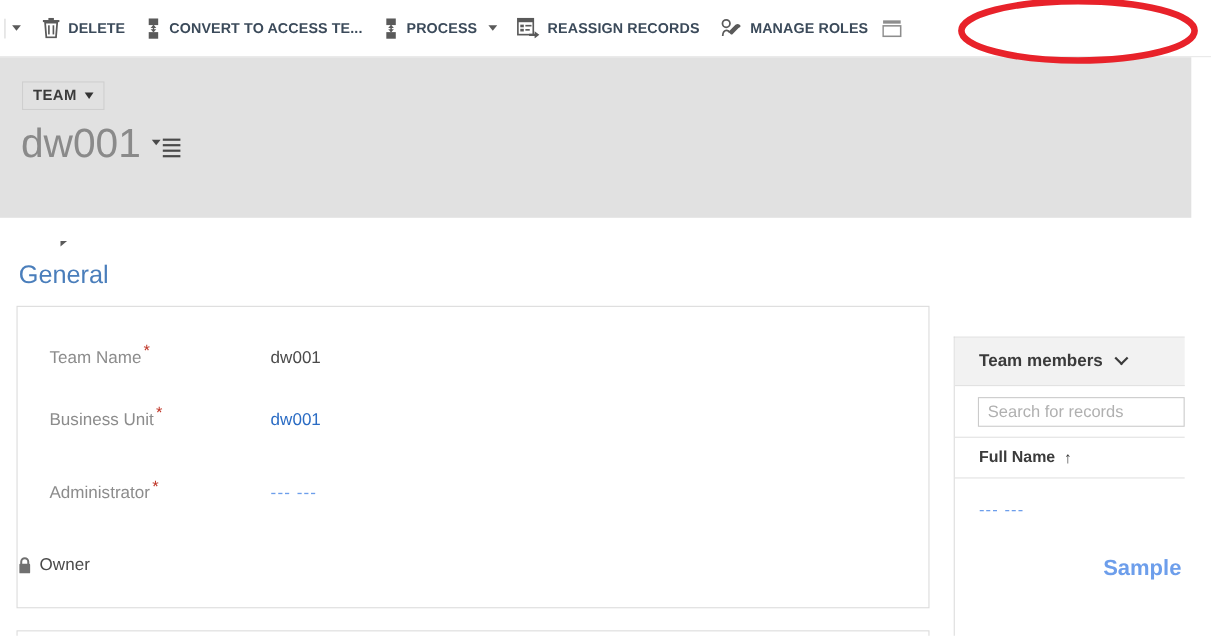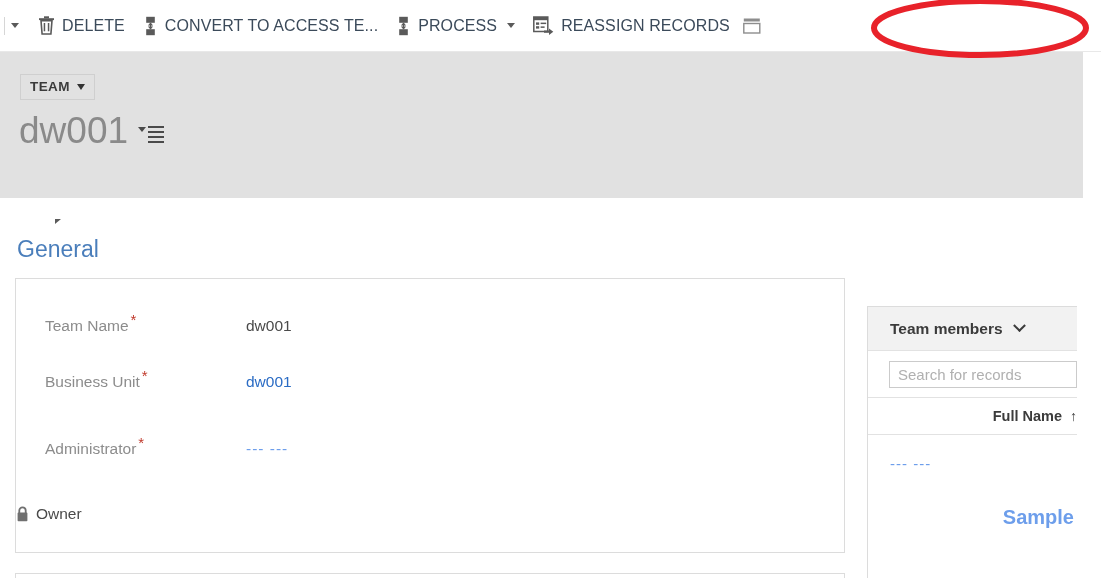--- a/index.html
+++ b/index.html
@@ -24,21 +24,21 @@
   .cmd-sep {
     width: 1px; height: 18px; background: #d6d6d6; margin: 0 4px 0 2px;
   }
   .cmd-btn {
     display: flex; align-items: center; gap: 7px;
     height: 40px; padding: 0 9px;
     white-space: nowrap; cursor: pointer;
     position: relative;
   }
   .cmd-label {
-    font-size: 16px; font-weight: 400; color: #3b4a5a;
+    font-size: 13px; font-weight: 700; color: #3b4a5a;
     letter-spacing: 0.1px; text-transform: uppercase;
   }
   .caret-sm {
     width: 0; height: 0;
     border-left: 4.5px solid transparent;
     border-right: 4.5px solid transparent;
     border-top: 5px solid #5a5a5a;
     margin-left: 3px;
   }
   .icon-wrap { display: inline-flex; align-items: center; justify-content: center; }
@@ -142,21 +142,21 @@
     transform: rotate(45deg) translate(-2px,-2px);
   }
   .search-zone { height: 46px; display: flex; align-items: center; padding: 0 0 0 21px; }
   .search-box {
     width: 215px; height: 27px; border: 1px solid #cbcbcb; background: #fff;
     display: flex; align-items: center; padding-left: 8px;
   }
   .search-box span { font-size: 15px; color: #b0b0b0; }
   .col-head {
     height: 38px; border-top: 1px solid #e2e2e2; border-bottom: 1px solid #e2e2e2;
-    display: flex; align-items: center; padding-left: 22px; gap: 8px; cursor: pointer; justify-content: flex-end;
+    display: flex; align-items: center; padding-left: 22px; gap: 8px; cursor: pointer;
   }
   .col-head .t { font-size: 14.5px; font-weight: 700; color: #3b3b3b; }
   .arrow-up {
     font-size: 14px; color: #3b3b3b; line-height: 1;
   }
   .grid-row { height: 56px; display: flex; align-items: center; padding-left: 22px; }
   .grid-row .cell { font-size: 15px; color: #6d9eeb; letter-spacing: 1px; }
   .sample-row { height: 52px; display: flex; align-items: center; justify-content: flex-end; }
   .sample-row .cell { font-size: 20px; color: #6d9eeb; font-weight: 600; padding-right: 3px; }
 
@@ -224,20 +224,30 @@
           <rect x="3" y="6.4" width="3.2" height="2.4" fill="#5a5a5a"></rect>
           <rect x="3" y="10.2" width="3.2" height="2.4" fill="#5a5a5a"></rect>
           <rect x="7.6" y="6.6" width="5.6" height="1.5" fill="#5a5a5a"></rect>
           <rect x="7.6" y="10.4" width="4" height="1.5" fill="#5a5a5a"></rect>
           <path d="M11 14.6 h5 v-2.2 l4.3 3.3 -4.3 3.2 v-2.2 h-5 Z" fill="#5a5a5a"></path>
         </svg>
       </span>
       <span class="cmd-label">REASSIGN RECORDS</span>
     </div>
 
+    <div class="cmd-btn">
+      <span class="icon-wrap">
+        <svg width="21" height="19" viewBox="0 0 21 19">
+          <circle cx="6.2" cy="5.4" r="3.4" fill="none" stroke="#5a5a5a" stroke-width="1.6"></circle>
+          <path d="M3 16.8 c0-3.3 1.6-5.2 3.4-5.2 1.4 0 2.5 .9 3 2.2" fill="none" stroke="#5a5a5a" stroke-width="1.6"></path>
+          <path d="M19.4 7.6 a3.6 3.6 0 0 0-4.8-1.1 l-5.4 5.4 a1.4 1.4 0 0 0 0 2 l.9 .9 a1.4 1.4 0 0 0 2 0 l5.3-5.4 a3.6 3.6 0 0 0 2-1.8 z" fill="#5a5a5a"></path>
+        </svg>
+      </span>
+      <span class="cmd-label">MANAGE ROLES</span>
+    </div>
 
     <div class="cmd-btn" style="padding:0 4px;">
       <span class="icon-wrap">
         <svg width="18" height="18" viewBox="0 0 18 18">
           <rect x="0.8" y="1.5" width="16" height="3" fill="#8d8d8d"></rect>
           <rect x="0.8" y="6.5" width="16" height="9.5" fill="none" stroke="#8d8d8d" stroke-width="1.4"></rect>
         </svg>
       </span>
     </div>
   </div>

